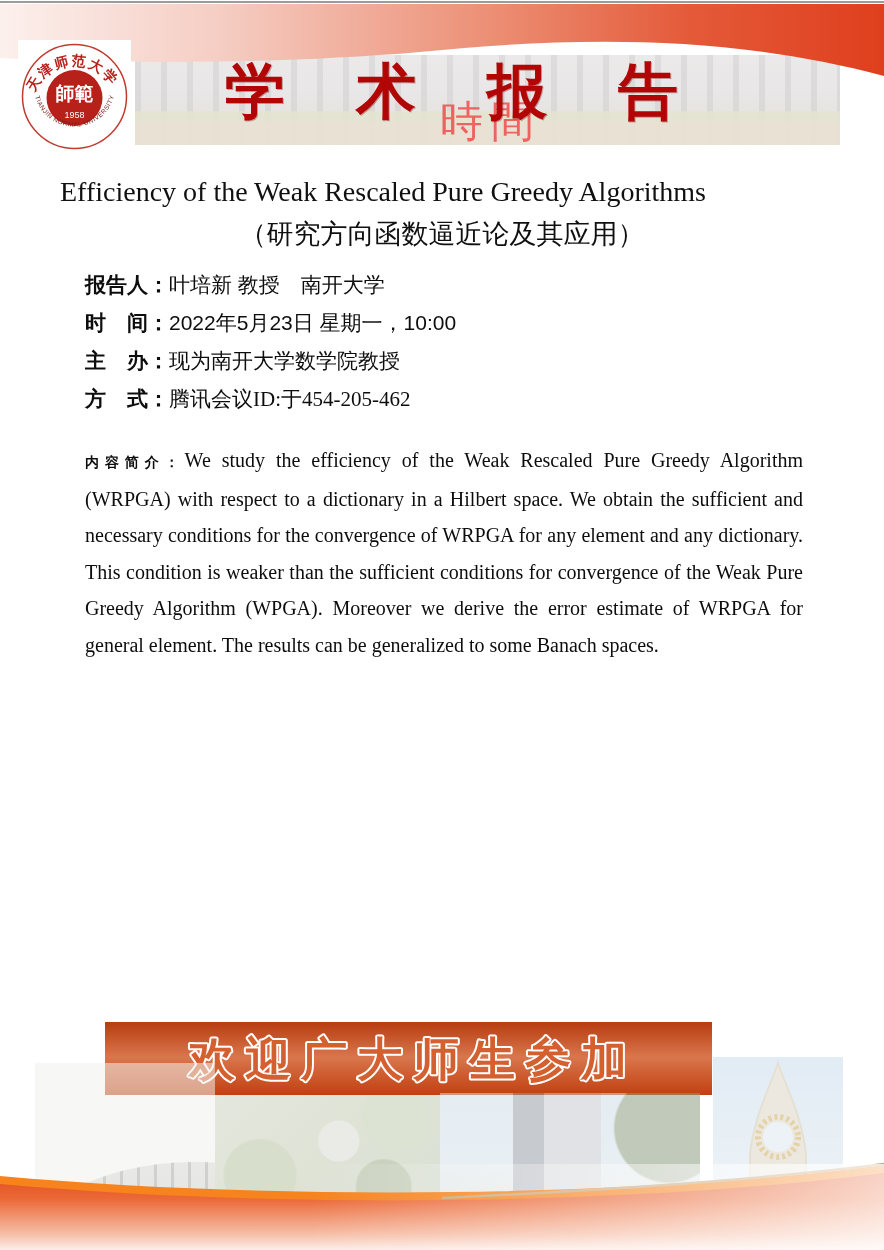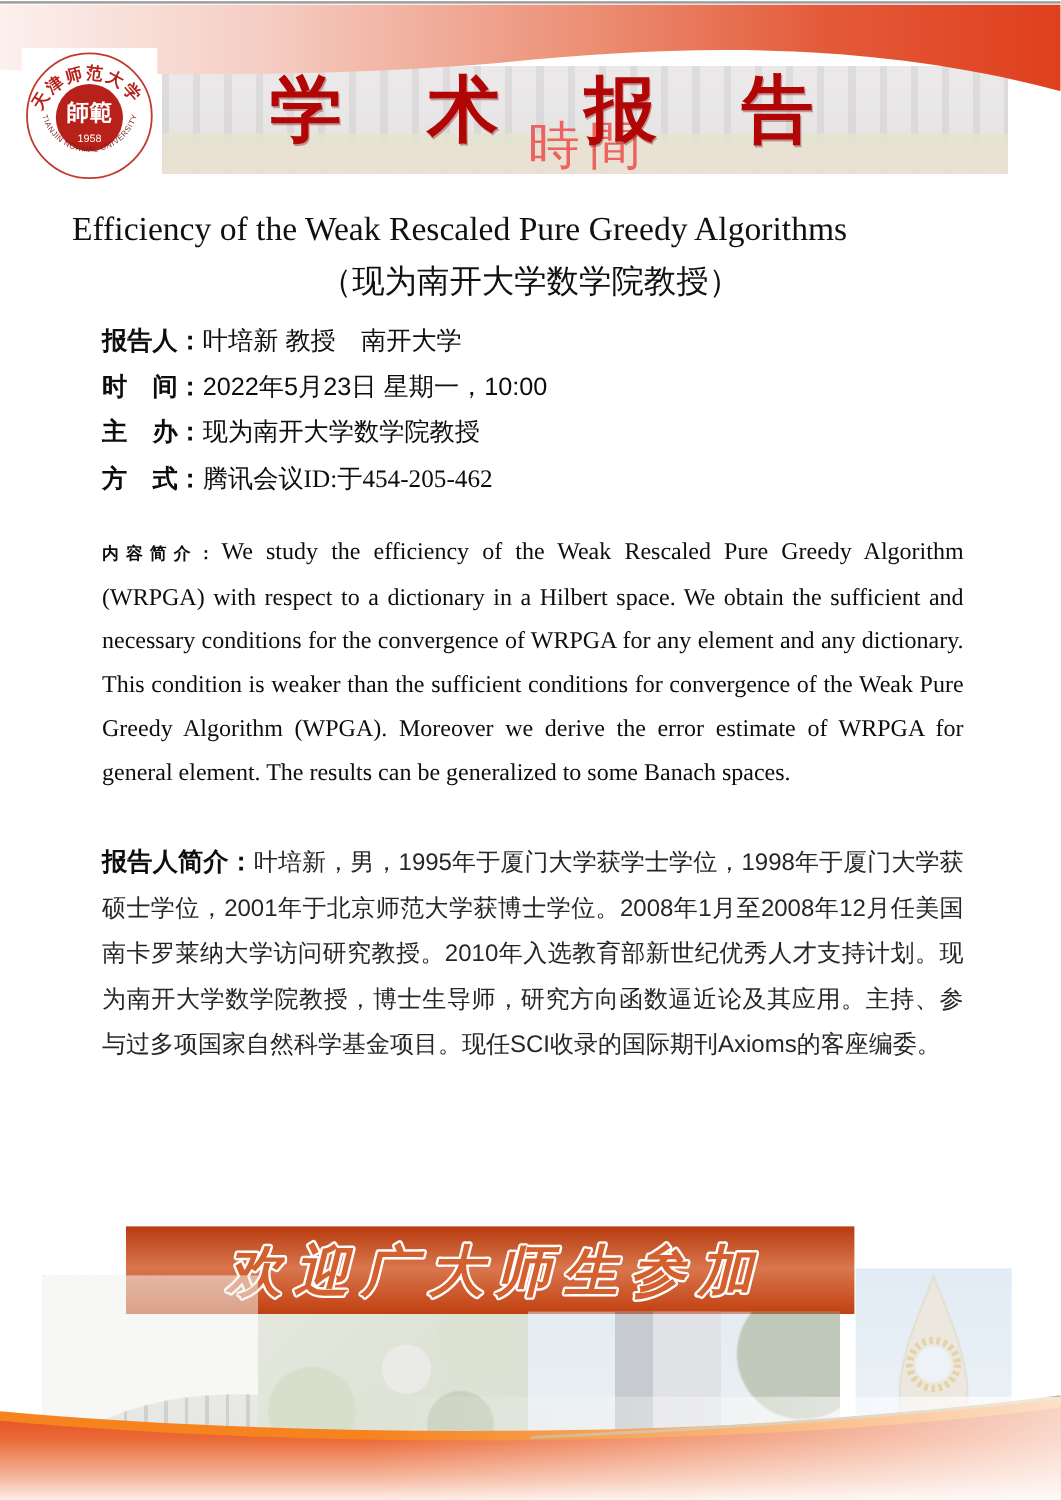--- a/index.html
+++ b/index.html
@@ -42,21 +42,21 @@
   .abstract{position:absolute;left:85px;top:442px;width:718px;margin:0;
     font-size:20px;line-height:36.5px;text-align:justify;color:#0d0d0d;}
   .abstract b{font-family:"Liberation Sans", sans-serif;font-size:14px;}
   .bio{position:absolute;left:85px;top:700px;width:718px;margin:0;
     font-family:"Liberation Sans", sans-serif;font-size:20px;line-height:38px;
     text-align:justify;color:#262626;}
   .bio b{font-size:21px;color:#0d0d0d;}
 
   
   .welcome{position:absolute;left:105px;top:1022px;width:607px;height:73px;
-    background:linear-gradient(180deg,#b83c10 0%,#d9764d 48%,#c14010 100%);font-style:italic;}
+    background:linear-gradient(180deg,#b83c10 0%,#d9764d 48%,#c14010 100%);}
   .welcome svg{display:block;}
   .welcome text{font-family:"Liberation Sans", sans-serif;font-weight:bold;font-size:46px;
     letter-spacing:10px;fill:#d4602f;stroke:#ffffff;stroke-width:4px;
     paint-order:stroke fill;stroke-linejoin:round;}
   .photos .photo{position:absolute;overflow:hidden;opacity:.55;}
   .photo-colonnade{left:35px;top:1063px;width:180px;height:147px;
     background:
       radial-gradient(ellipse 160% 95% at 90% 120%, rgba(0,0,0,0) 55%, #f2f2ef 56%),
       repeating-linear-gradient(90deg, rgba(150,152,148,.65) 0 3px, rgba(224,224,220,.3) 3px 17px),
       linear-gradient(180deg,#e9eae7 0%,#d8d8d4 55%,#c9c9c2 100%);}
@@ -117,40 +117,39 @@
       <circle cx="56.5" cy="58" r="28" fill="#b8201a"></circle>
       <text x="56.5" y="60" text-anchor="middle" font-size="19" font-weight="bold" fill="#ffffff" font-family="Liberation Serif, serif">師範</text>
       <text x="56.5" y="78" text-anchor="middle" font-size="9" fill="#ffffff" font-family="Liberation Sans, sans-serif">1958</text>
       <text font-size="6.5" fill="#7a1f1a" font-family="Liberation Sans, sans-serif" letter-spacing="0.5">
         <textPath href="#arcBot" startOffset="4%">TIANJIN NORMAL UNIVERSITY</textPath>
       </text>
     </svg>
   </div>
 
   <div class="title-en">Efficiency of  the Weak Rescaled Pure Greedy Algorithms</div>
-  <div class="title-zh">（现为南开大学数学院教授）</div>
+  <div class="title-zh">（研究方向函数逼近论及其应用）</div>
 
   <div class="info">
     <div class="info-row">
       <span class="label">报告人：</span><span class="value">叶培新 教授　南开大学</span>
     </div>
     <div class="info-row">
       <span class="label">时　间：</span><span class="value">2022年5月23日 星期一，10:00</span>
     </div>
     <div class="info-row">
       <span class="label">主　办：</span><span class="value">现为南开大学数学院教授</span>
     </div>
     <div class="info-row regular">
       <span class="label">方　式：</span><span class="value">腾讯会议ID:于454-205-462</span>
     </div>
   </div>
 
   <p class="abstract"><b>内容简介：</b><span>We study the efficiency of the Weak Rescaled Pure Greedy Algorithm (WRPGA) with respect to a dictionary in a Hilbert space. We obtain the sufficient and necessary conditions for the convergence of WRPGA for any element and any dictionary. This condition is weaker than the sufficient conditions for convergence of the Weak Pure Greedy Algorithm (WPGA). Moreover we derive the error estimate of WRPGA for general element. The results can be generalized to some Banach spaces.</span></p>
 
-  <p class="bio"><b>报告人简介：</b><span>叶培新，男，1995年于厦门大学获学士学位，1998年于厦门大学获硕士学位，2001年于北京师范大学获博士学位。2008年1月至2008年12月任美国南卡罗莱纳大学访问研究教授。2010年入选教育部新世纪优秀人才支持计划。现为南开大学数学院教授，博士生导师，研究方向函数逼近论及其应用。主持、参与过多项国家自然科学基金项目。现任SCI收录的国际期刊Axioms的客座编委。</span></p>
 
   <div class="welcome">
     <svg width="607" height="73" viewBox="0 0 607 73">
       <text x="308" y="53" text-anchor="middle">欢迎广大师生参加</text>
     </svg>
   </div>
 
   <div class="photos">
     <div class="photo photo-colonnade"></div>
     <div class="photo photo-aerial"></div>

